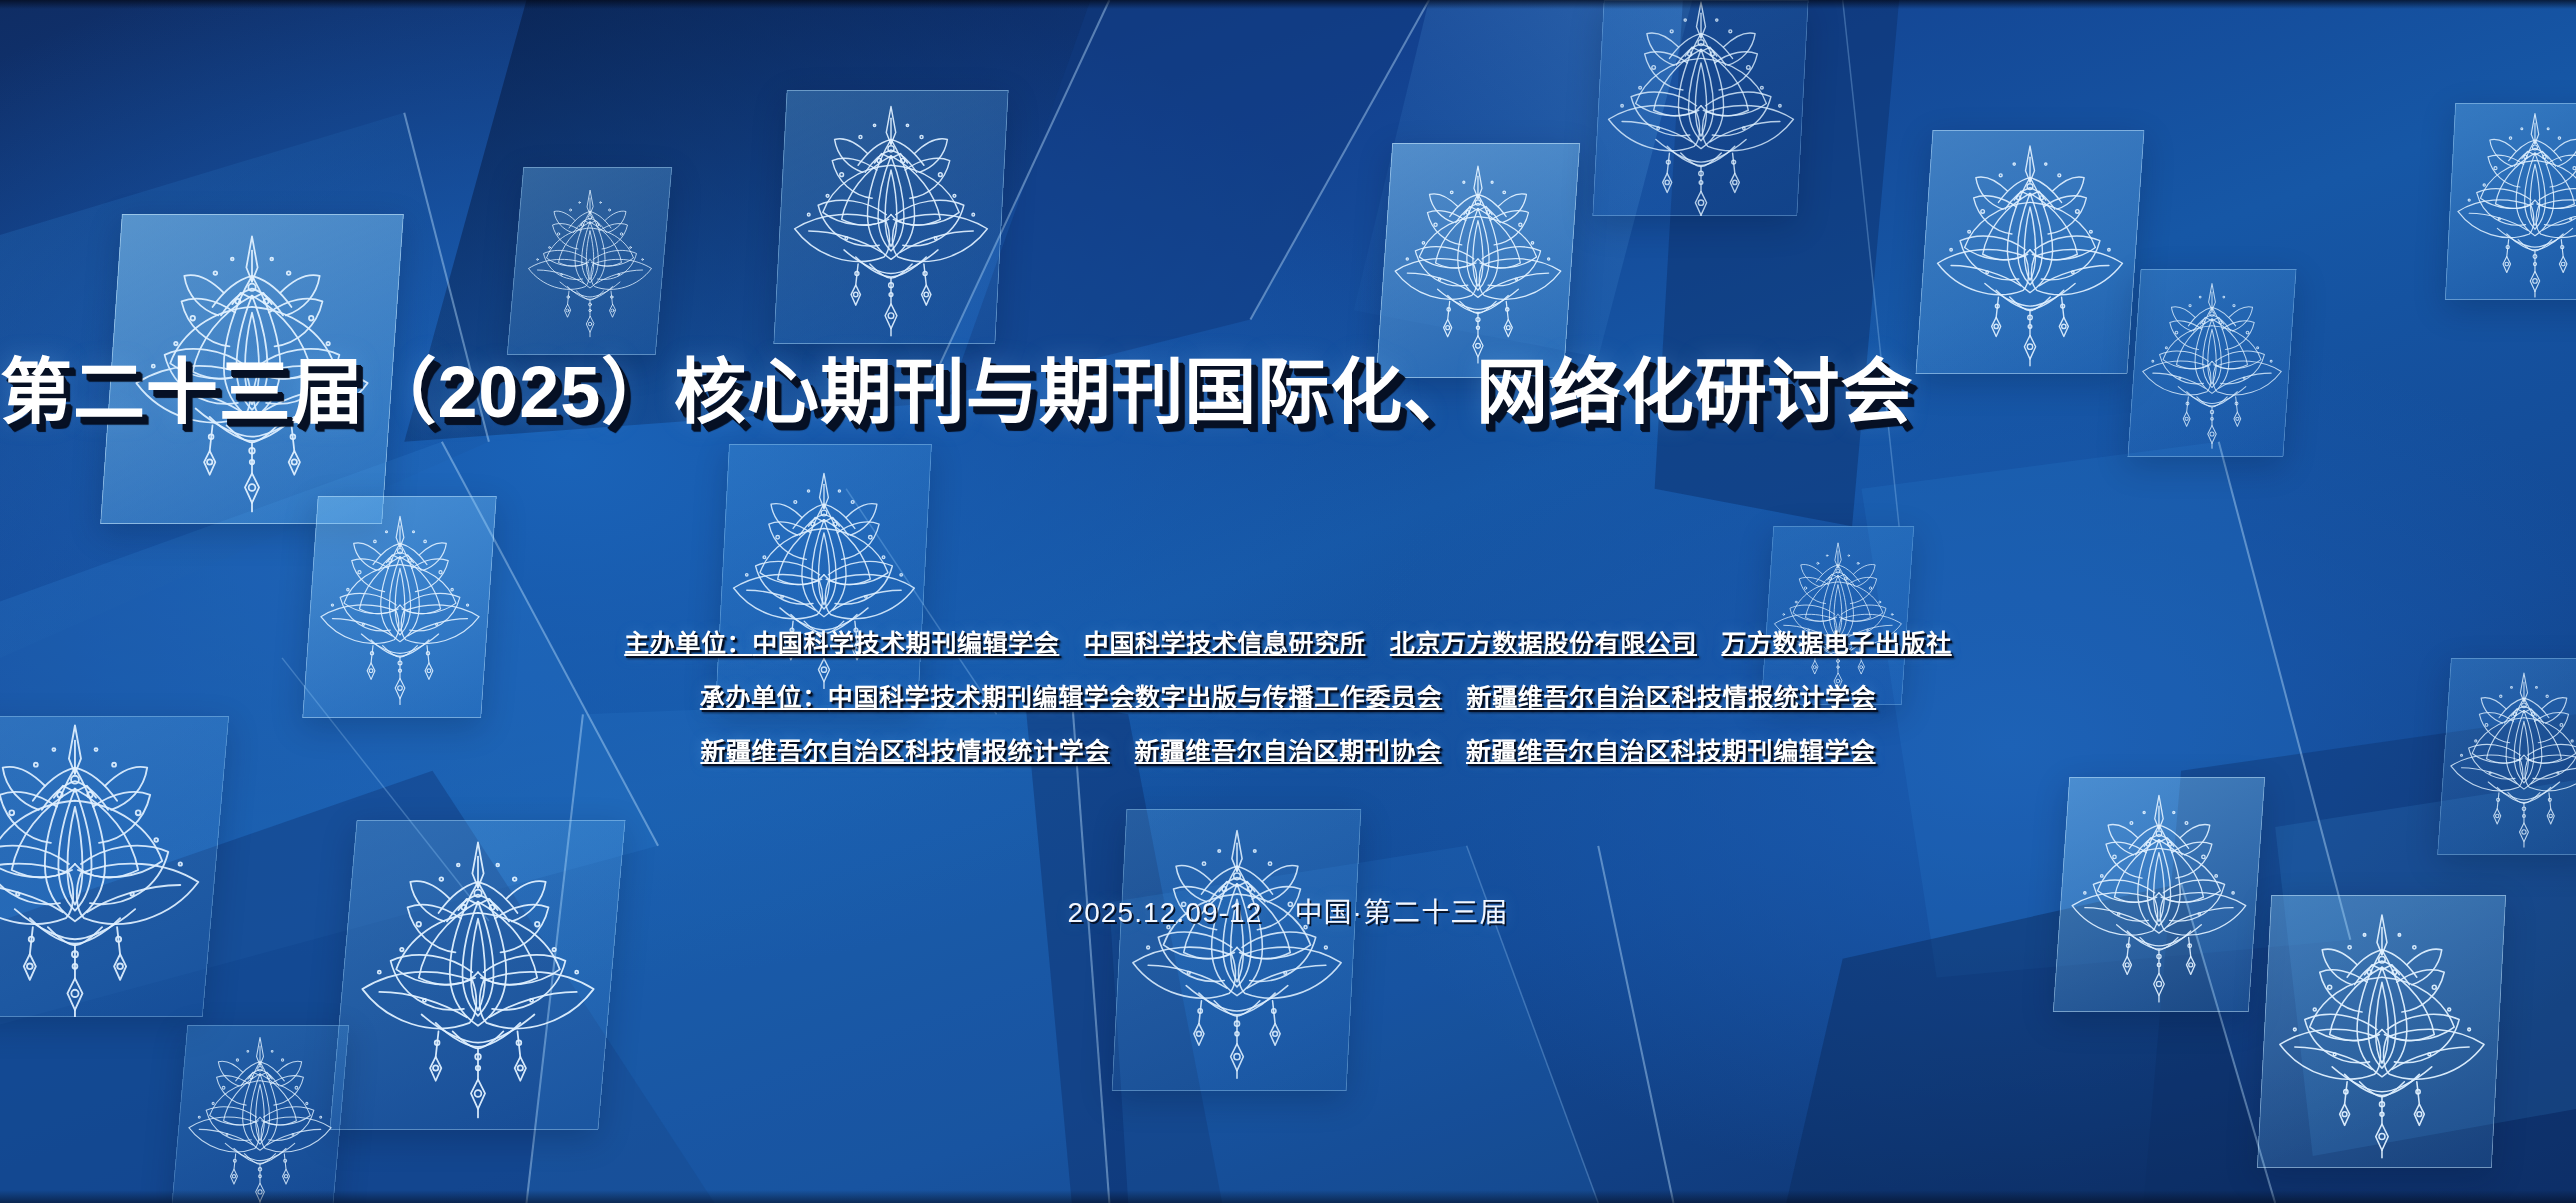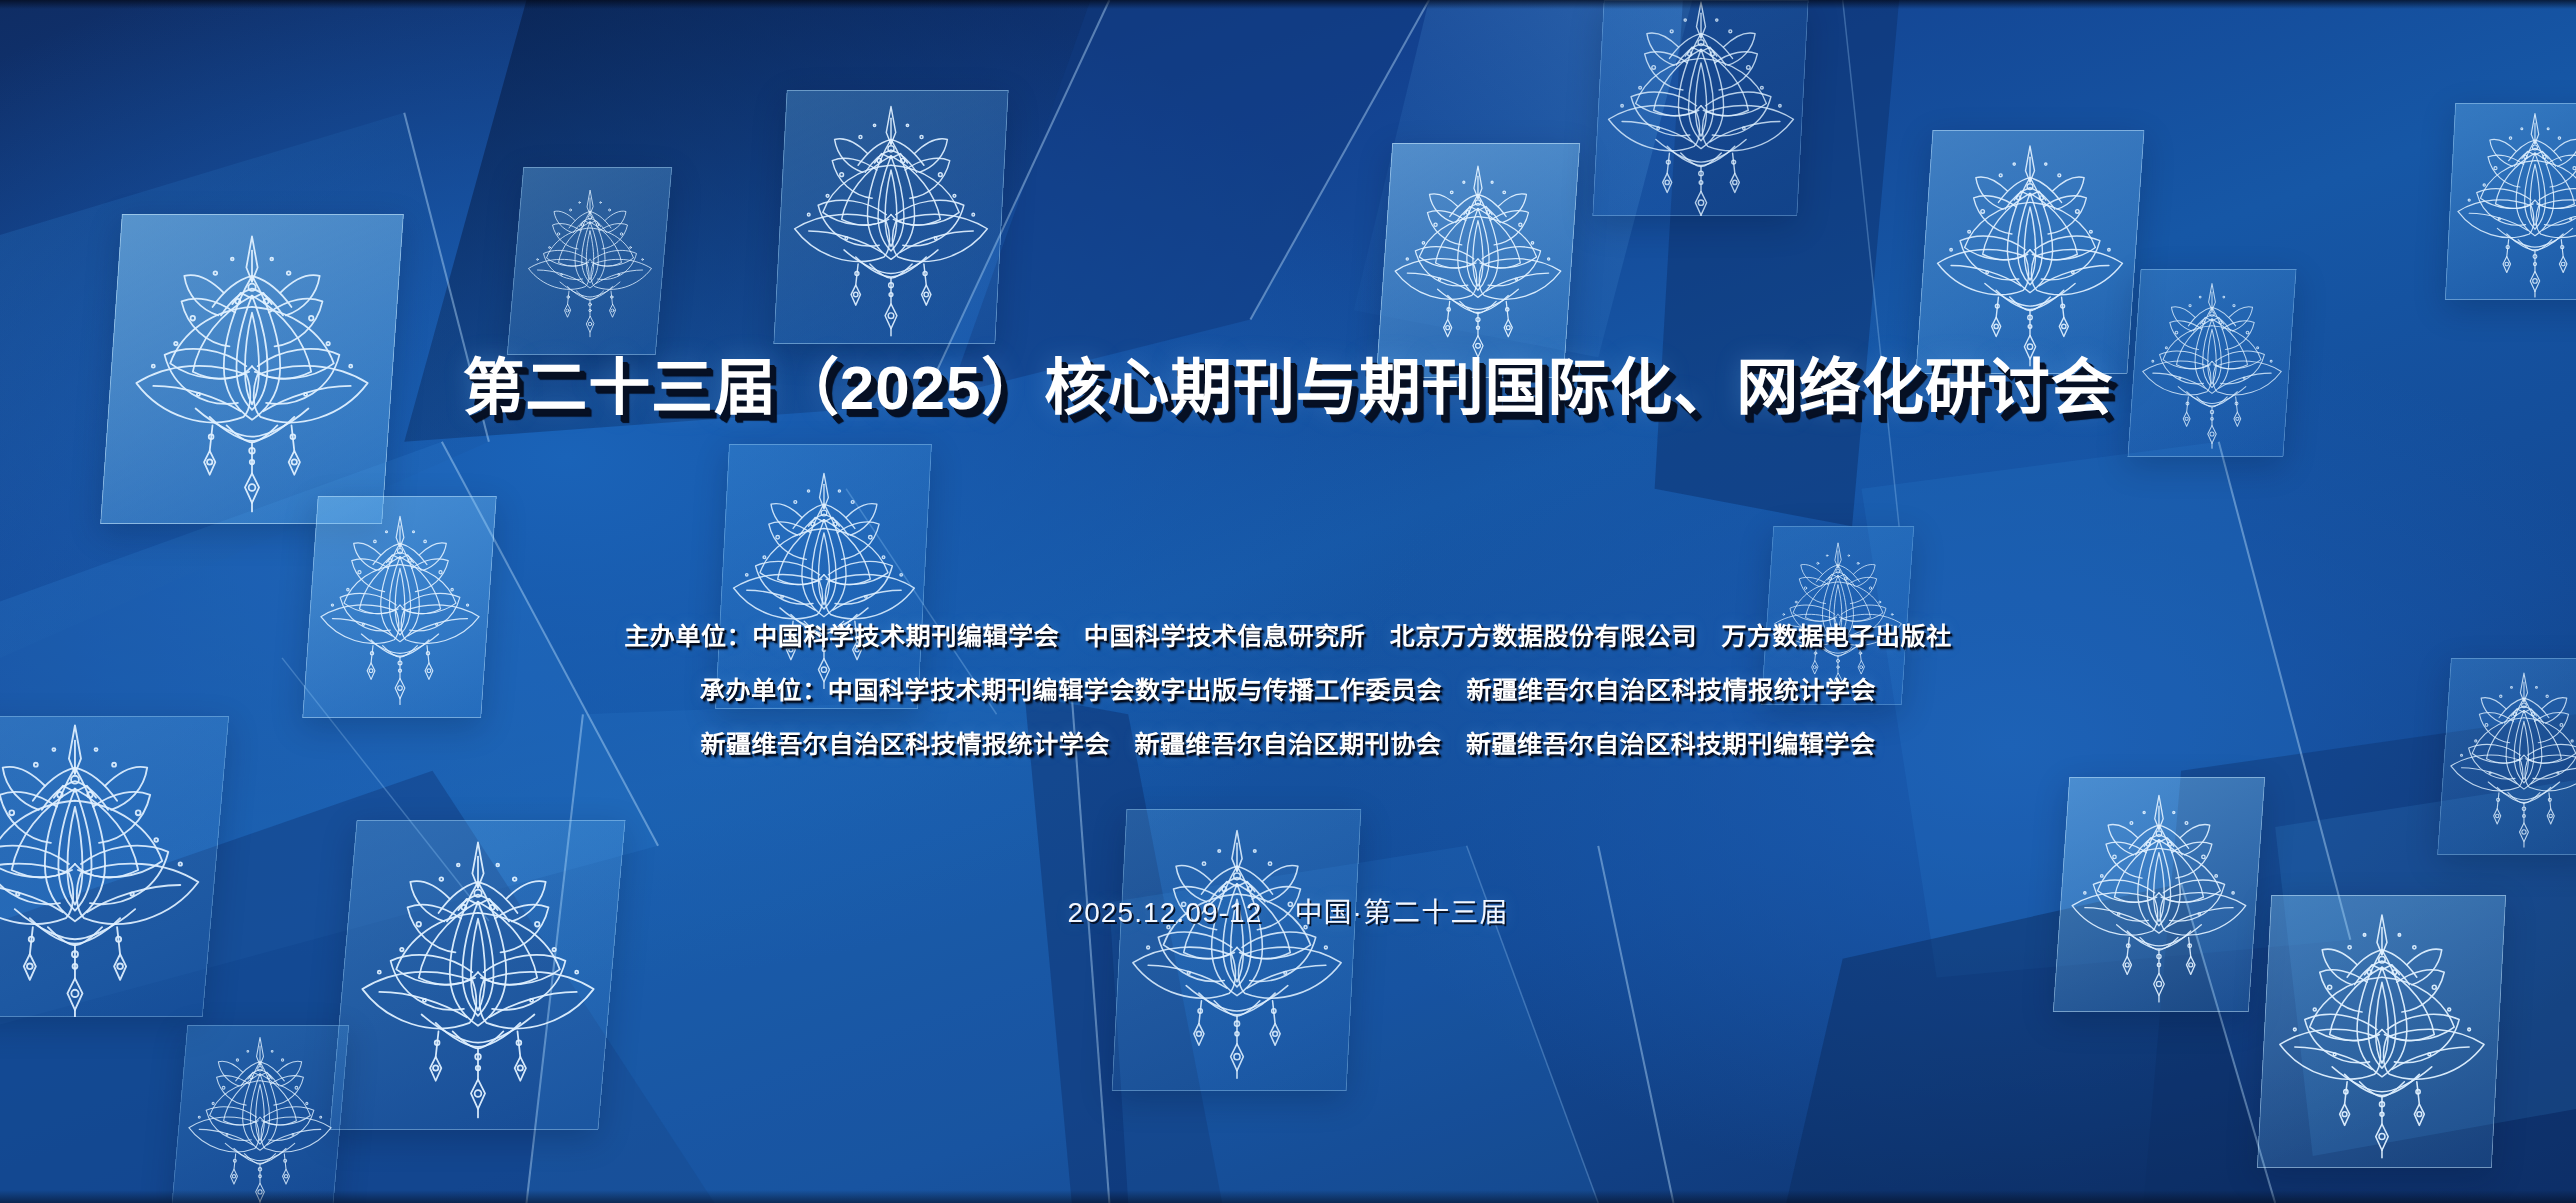--- a/index.html
+++ b/index.html
@@ -39,22 +39,22 @@
   
   #content{
     position:absolute;
     inset:0;
     z-index:40;
   }
   .title{
     position:absolute;
     left:0;right:0;
     top:355px;
-    text-align:center;
-    font-size:62px;
+    text-align:left;
+    font-size:72px;
     font-weight:bold;
     letter-spacing:0.9px;
     color:#ffffff;
     white-space:nowrap;
     line-height:1.05;
     text-shadow:
       4.7px 5.6px 0 #061024,
       5.6px 6.6px 0 #061024,
       6.6px 7.5px 0.9px rgba(4,10,24,.92),
       0 0 24.4px rgba(130,200,255,.30);
@@ -64,26 +64,27 @@
     left:0;right:0;
     top:616px;
     text-align:center;
   }
   .orgline{
     font-size:25px;
     font-weight:bold;
     color:#ffffff;
     letter-spacing:0.6px;
     line-height:1;
-    margin:8px 0 29px 0;
+    margin:15px 0 29px 0;
     white-space:nowrap;
     text-shadow:
       1.9px 1.9px 0 rgba(4,12,30,.95),
       2.8px 2.8px 1.9px rgba(2,8,22,.7),
       0 0 13px rgba(120,190,255,.25);
+    text-decoration: underline;
   }
   .orgline .gap{display:inline-block;width:24.4px;}
 
   .datebar{
     position:absolute;
     left:0;right:0;
     top:890px;
     text-align:center;
     font-size:28px;
     font-weight:normal;

